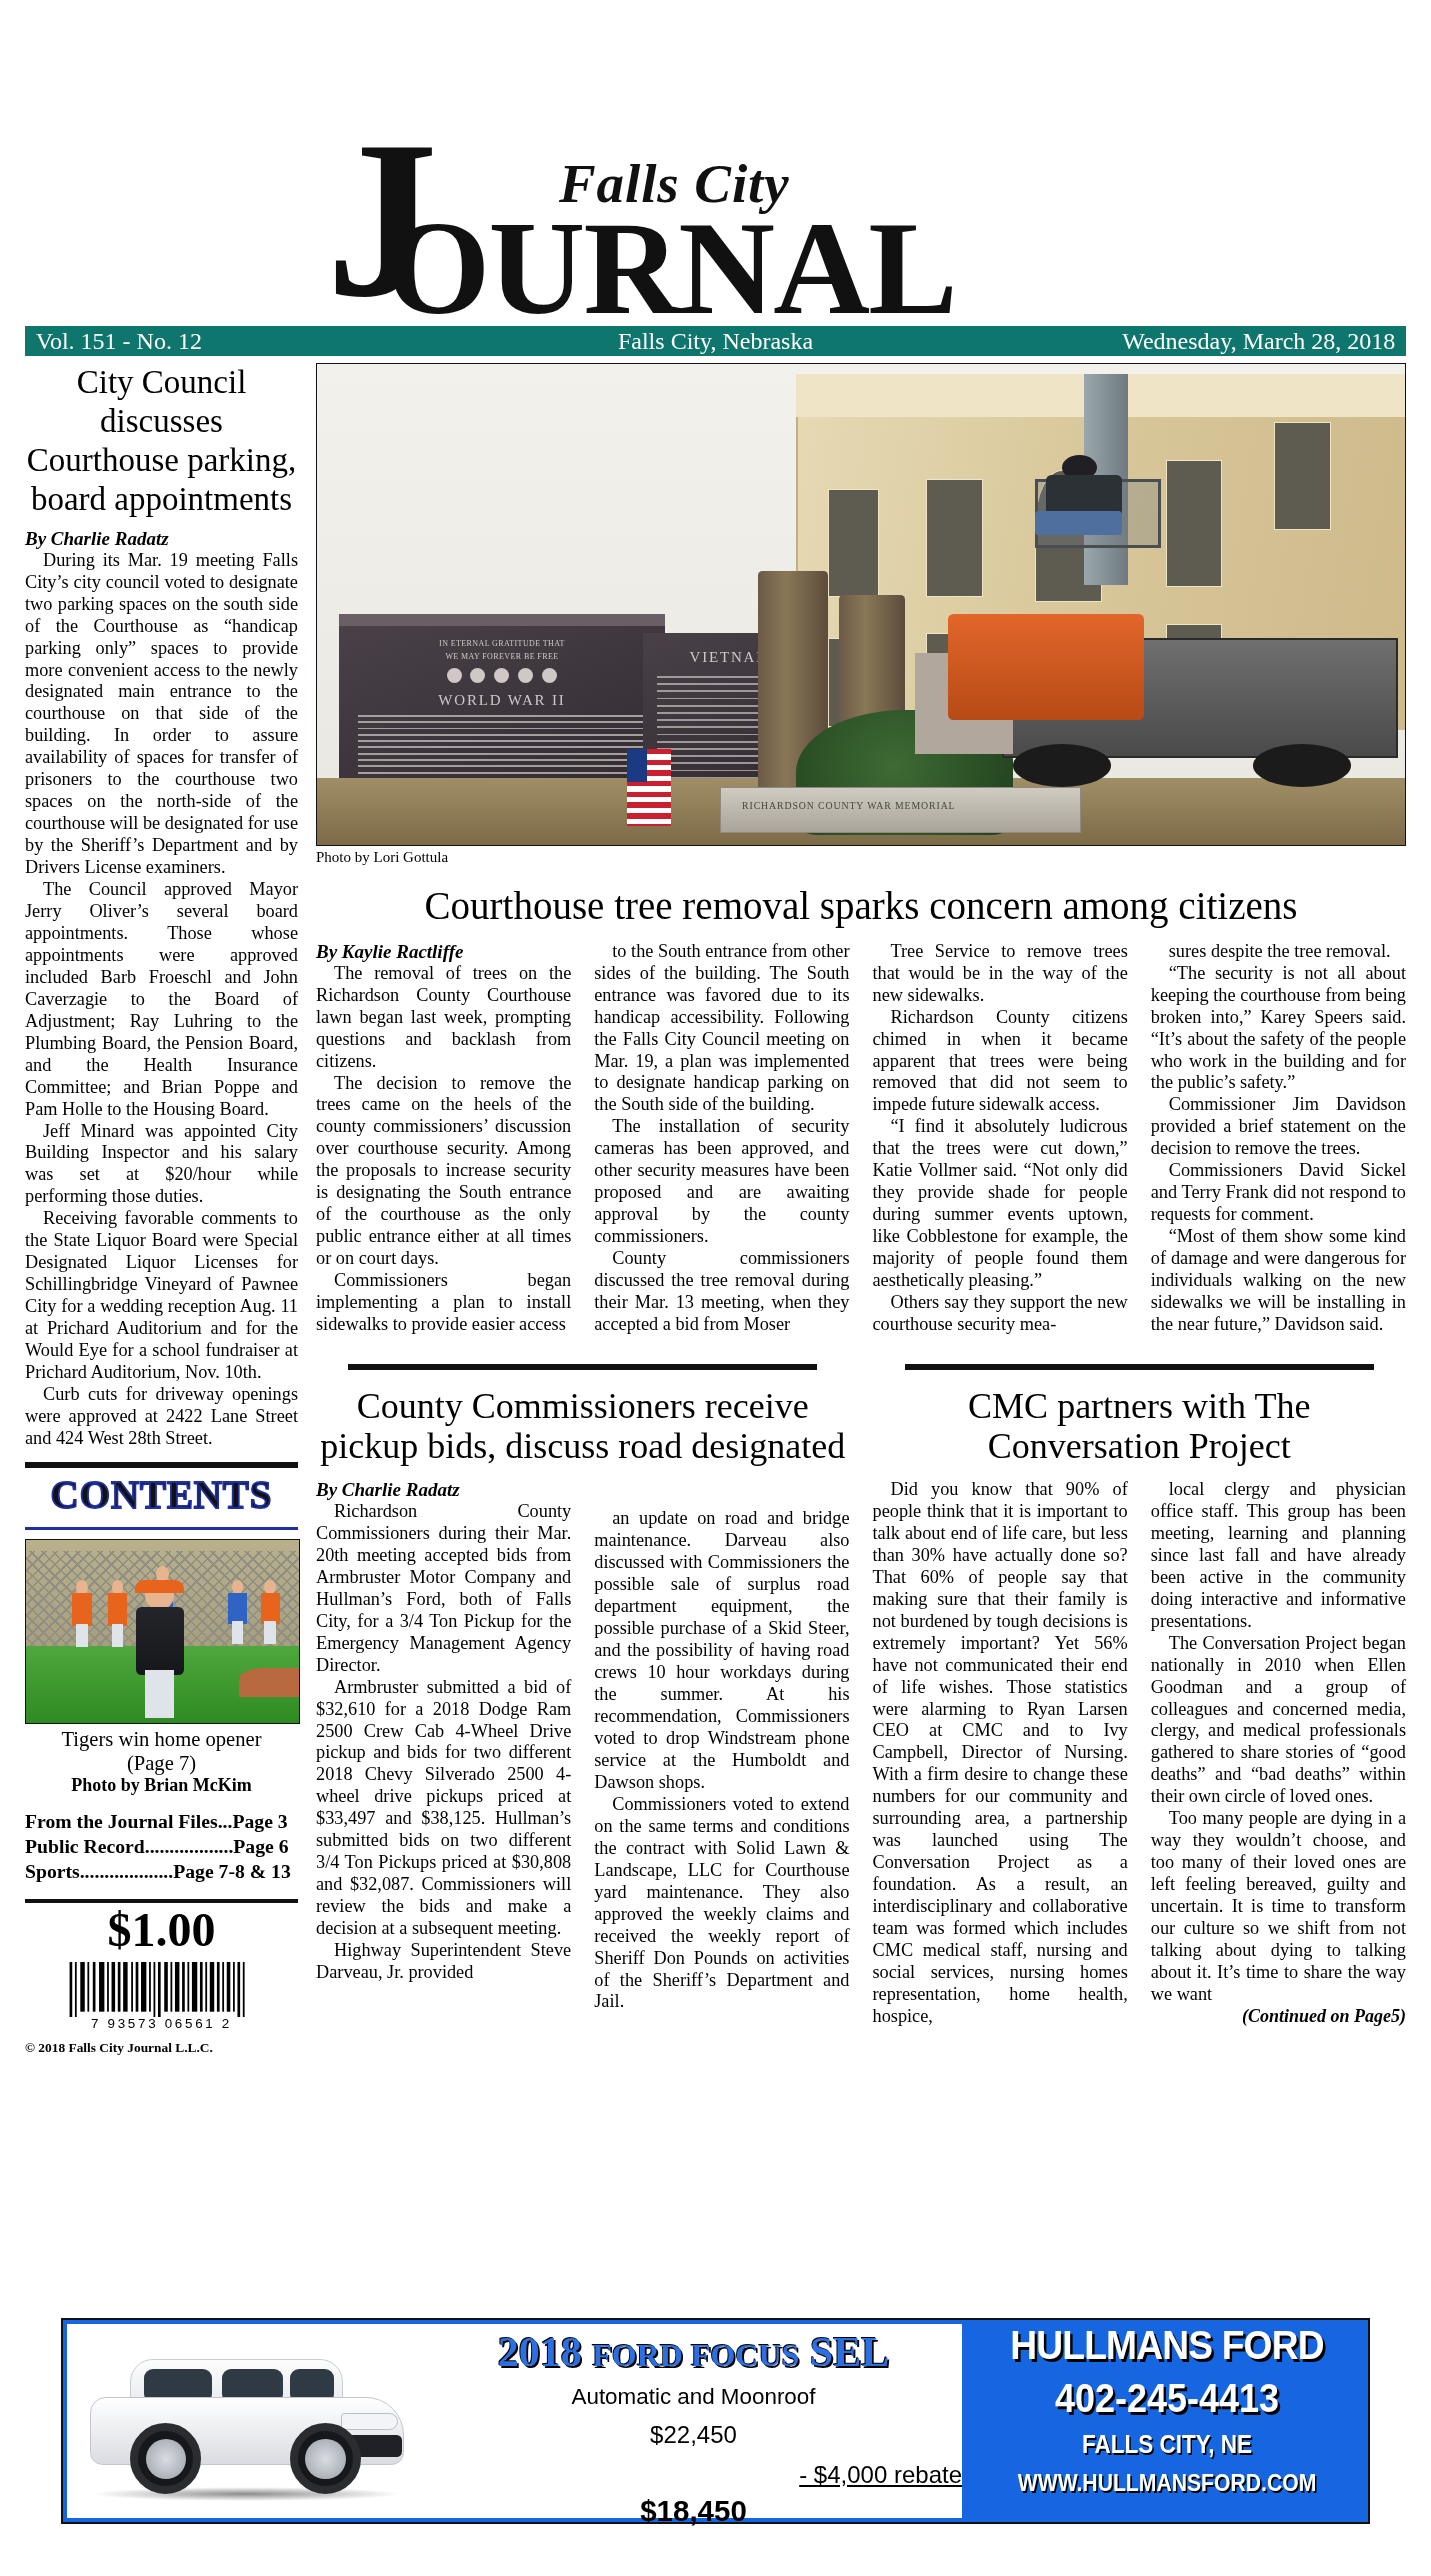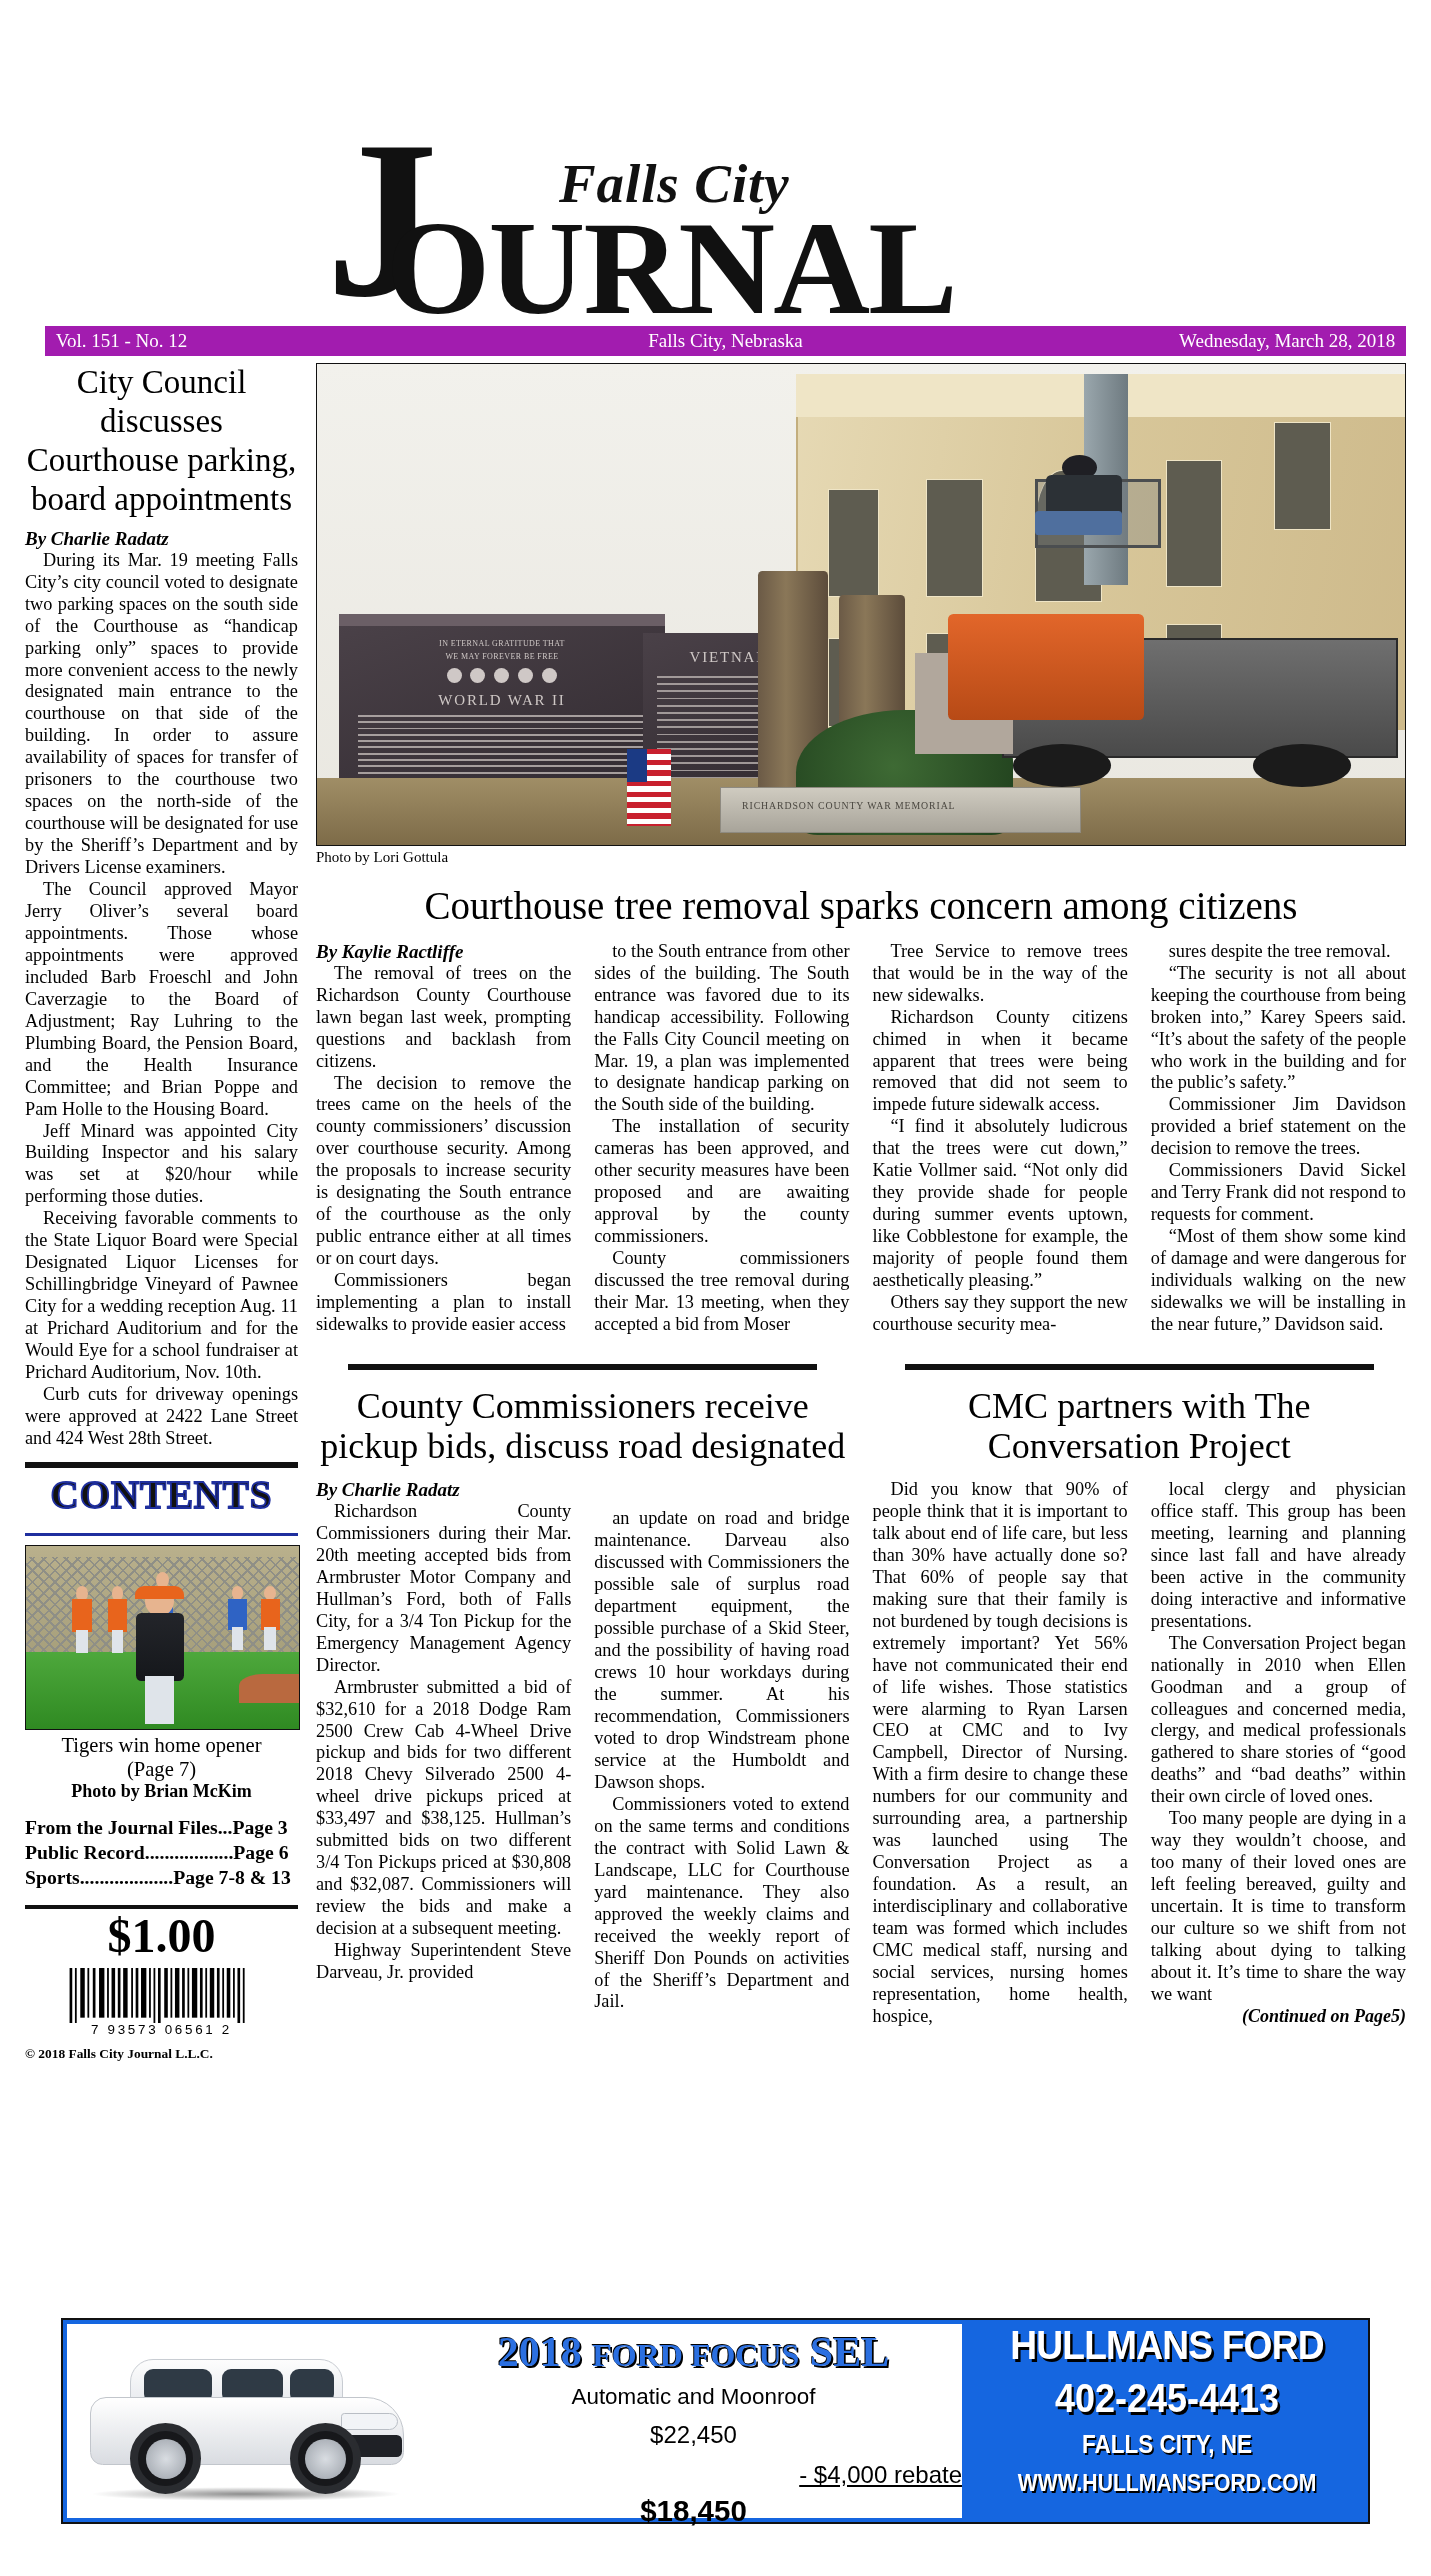--- a/index.html
+++ b/index.html
@@ -7,39 +7,39 @@
   .page{width:1431px;height:2576px;position:relative;padding:0;box-sizing:border-box;}
 
   
   .masthead{position:relative;height:286px;width:1431px;}
   .mast-inner{position:absolute;left:0;right:0;top:0;height:268px;}
   .mast-j{position:absolute;left:326px;top:107px;font-family:"Liberation Serif",serif;font-weight:700;font-size:224px;line-height:1;color:#111;letter-spacing:-7.2px;}
   .mast-fallscity{position:absolute;left:559px;top:152px;font-family:"Liberation Serif",serif;font-style:italic;font-weight:700;font-size:55px;color:#111;letter-spacing:0.9px;}
   .mast-journal{position:absolute;left:386px;top:201px;font-family:"Liberation Serif",serif;font-weight:700;font-size:134px;line-height:1;color:#111;letter-spacing:-1.8px;}
 
   
-  .folio{position:absolute;left:25px;right:25px;top:326px;height:30px;background:#a21caf;color:#fff;
-         display:flex;align-items:center;font-family:"Liberation Serif",serif;font-size:19px;z-index:6;margin-left:20px;}
+  .folio{position:absolute;left:25px;right:25px;top:326px;height:30px;background:#0f766e;color:#fff;
+         display:flex;align-items:center;font-family:"Liberation Serif",serif;font-size:24px;z-index:6;}
   .folio .f-l{padding-left:10.7px;width:33%;}
   .folio .f-c{width:34%;text-align:center;}
   .folio .f-r{width:33%;text-align:right;padding-right:10.7px;}
 
   
   .body-wrap{position:absolute;left:25px;top:363px;width:1381px;}
 
   
   .rail{position:absolute;left:0;top:0;width:273px;}
   .rail-hl{font-size:33px;line-height:1.18;text-align:center;font-family:"Liberation Serif",serif;}
   .byline{font-style:italic;font-weight:700;font-size:19px;margin:9px 0 0 0;}
   .bodytext{font-size:18.3px;line-height:1.2;text-align:justify;text-justify:inter-word;hyphens:auto;}
   .bodytext p{margin:0;text-indent:18px;}
   .rule-thick{height:4.5px;background:#111;margin:12.5px 0 7.2px 0;border-bottom:0.9px solid #111;}
   .contents-title{text-align:center;font-weight:700;font-size:39px;letter-spacing:0.9px;
       color:#111;-webkit-text-stroke:1.8px #1f2f9e;text-shadow:0 0 0 #1f2f9e;
-      border-bottom:3.6px solid #1f2f9e;display:block;line-height:1.05;padding-bottom:17px;}
+      border-bottom:3.6px solid #1f2f9e;display:block;line-height:1.05;padding-bottom:11px;}
   .contents-list{font-weight:700;font-size:19.7px;line-height:1.28;margin-top:14.3px;}
   .contents-list div{white-space:nowrap;}
   .price{text-align:center;font-weight:700;font-size:48px;border-top:4.5px solid #111;margin-top:14.3px;padding-top:1.8px;line-height:1.05;}
   .copyright{font-size:13.4px;font-weight:700;margin-top:9px;}
 
   
   .photo-box{border:1.8px solid #111;position:relative;overflow:hidden;background:#ddd;}
   .photo-cap{font-size:15px;margin-top:2.7px;}
 
   

